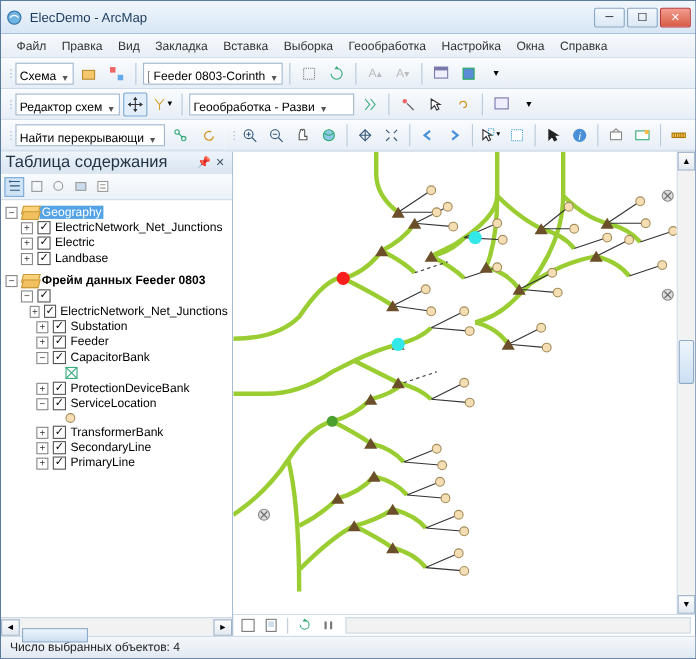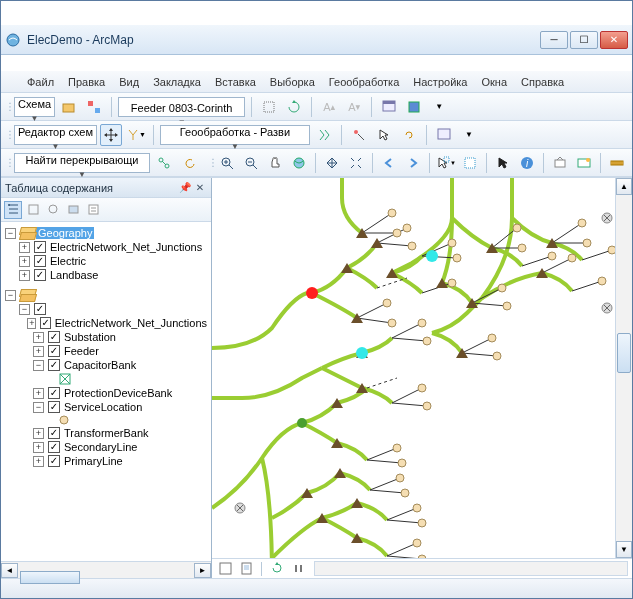--- a/index.html
+++ b/index.html
@@ -1,35 +1,35 @@
 <!DOCTYPE html>
 <html><head>
 <meta charset="utf-8">
 <style>
   * { box-sizing: border-box; margin: 0; padding: 0; }
   body { font-family: "Segoe UI", Tahoma, sans-serif; font-size: 11px; background: #fff; }
   .window { width: 633px; height: 599px; border: 1px solid #5a7aa0; background: #fff; display: flex; flex-direction: column; position: relative; }
-  .titlebar { height: 30px; background: linear-gradient(#f0f6fc,#d8e6f5); display: flex; align-items: center; padding: 0 4px; border-bottom: 1px solid #a9c2db; margin-top: 24px; }
+  .titlebar { height: 30px; background: linear-gradient(#f0f6fc,#d8e6f5); display: flex; align-items: center; padding: 0 4px; border-bottom: 1px solid #a9c2db; }
   .titlebar .icon { width: 16px; height: 16px; margin-right: 6px; }
   .titlebar .title { flex: 1; color: #1a3a5c; font-size: 12px; }
   .winbtns { display: flex; gap: 2px; }
   .winbtn { width: 28px; height: 18px; border: 1px solid #8aa7c4; background: linear-gradient(#f3f8fd,#dbe8f5); border-radius: 2px; display:flex; align-items:center; justify-content:center; font-size:10px; }
   .winbtn.close { background: linear-gradient(#f39e8f,#d65b46); border-color:#b33; color:#fff;}
-  .menubar { height: 22px; background: linear-gradient(#f7f9fc,#e7eef6); display:flex; align-items:center; gap: 2px; padding: 0 20px; border-bottom:1px solid #cbd9e8; color:#333;margin-top:16px;}
+  .menubar { height: 22px; background: linear-gradient(#f7f9fc,#e7eef6); display:flex; align-items:center; gap: 2px; padding: 0 8px; border-bottom:1px solid #cbd9e8; color:#333;}
   .menuitem { padding: 2px 6px; }
   .toolbar { height: 28px; background: linear-gradient(#fafcfe,#e7eef6); display:flex; align-items:center; gap:3px; padding:0 4px; border-bottom:1px solid #cbd9e8; position:relative;}
   .sep { width:1px; height:20px; background:#b7c9da; margin:0 3px;}
   .tbtn { width:22px; height:22px; border:1px solid transparent; border-radius:2px; display:flex; align-items:center; justify-content:center; font-size:11px;}
-  .combo { height:20px; border:1px solid #9fb6cd; background:#fff; display:flex; align-items:center; padding:0 3px; gap:4px;flex-direction:column;}
+  .combo { height:20px; border:1px solid #9fb6cd; background:#fff; display:flex; align-items:flex-end; padding:0 3px; gap:4px;}
   .combo .label{white-space:nowrap;}
   .combo .arrow{font-size:8px;color:#555;}
   .content { flex:1; min-height:0; display:flex; border-top:1px solid #cbd9e8;}
   .toc { width:211px; border-right:1px solid #9fb6cd; display:flex; flex-direction:column; min-height:0; background:#fff;}
   .toc-header{ height:20px; background:linear-gradient(#eef4fb,#d9e5f1); display:flex; align-items:center; padding:0 4px; border-bottom:1px solid #cbd9e8;}
-  .toc-header .t{flex:1; font-size:11px; color:#234;}
+  .toc-header .t{flex:1; font-size:15px; color:#234;}
   .toc-header .pin,.toc-header .x{width:14px; text-align:center; color:#456; font-size:10px;}
   .toc-sub{height:24px; background:linear-gradient(#fafcfe,#eaf1f8); border-bottom:1px solid #cbd9e8; display:flex; align-items:center; gap:2px; padding:0 3px;}
   .sq{width:18px;height:18px;border:0;display:flex;align-items:center;justify-content:center;font-size:11px; background:transparent;}
   .sq.sel{background:#cfe3f7; border:1px solid #79a7d4;}
   .tree{flex:1; overflow:auto; padding:4px 2px;}
   .tree .row{display:flex; align-items:center; gap:2px; padding:1px 0; white-space:nowrap;}
   .tree .ind{display:inline-block;}
   .twisty{width:11px;height:11px;border:1px solid #888;background:#fff;display:inline-flex;align-items:center;justify-content:center;font-size:9px;line-height:1;color:#333;margin-right:2px;}
   .cb{width:12px;height:12px;border:1px solid #555;display:inline-flex;align-items:center;justify-content:center;font-size:10px;line-height:1;}
   .layers-icon{width:14px;height:12px;display:inline-block;position:relative;}
@@ -381,20 +381,21 @@
             <span class="ind" style="width:14px"></span>
             <span class="twisty">+</span>
             <span class="cb">✓</span>
             <span class="rowtext">Landbase</span>
           </div>
         <div class="row" style="height:6px;"></div>
         <div class="row">
             <span class="ind" style="width:0"></span>
             <span class="twisty">−</span>
             <span class="layers-icon"></span>
+            <span class="rowtext" style="font-weight:bold;">Фрейм данных Feeder 0803</span>
           </div>
         <div class="row">
             <span class="ind" style="width:14px"></span>
             <span class="twisty">−</span>
             <span class="cb">✓</span>
           </div>
         <div class="row">
             <span class="ind" style="width:28px"></span>
             <span class="twisty">+</span>
             <span class="cb">✓</span>
@@ -648,16 +649,17 @@
               <rect x="3" y="3" width="2" height="7" fill="#777"></rect>
               <rect x="8" y="3" width="2" height="7" fill="#777"></rect>
             </svg>
           </div>
         <div style="flex:1;height:15px;border:1px solid #cbd9e8;background:#f2f2f2;margin-left:4px;"></div>
       </div>
     </div>
   </div>
 
   <div class="statusbar">
+    <span>Число выбранных объектов: 4</span>
     <span class="fill"></span>
   </div>
 
 </div>
 
 </body></html>

